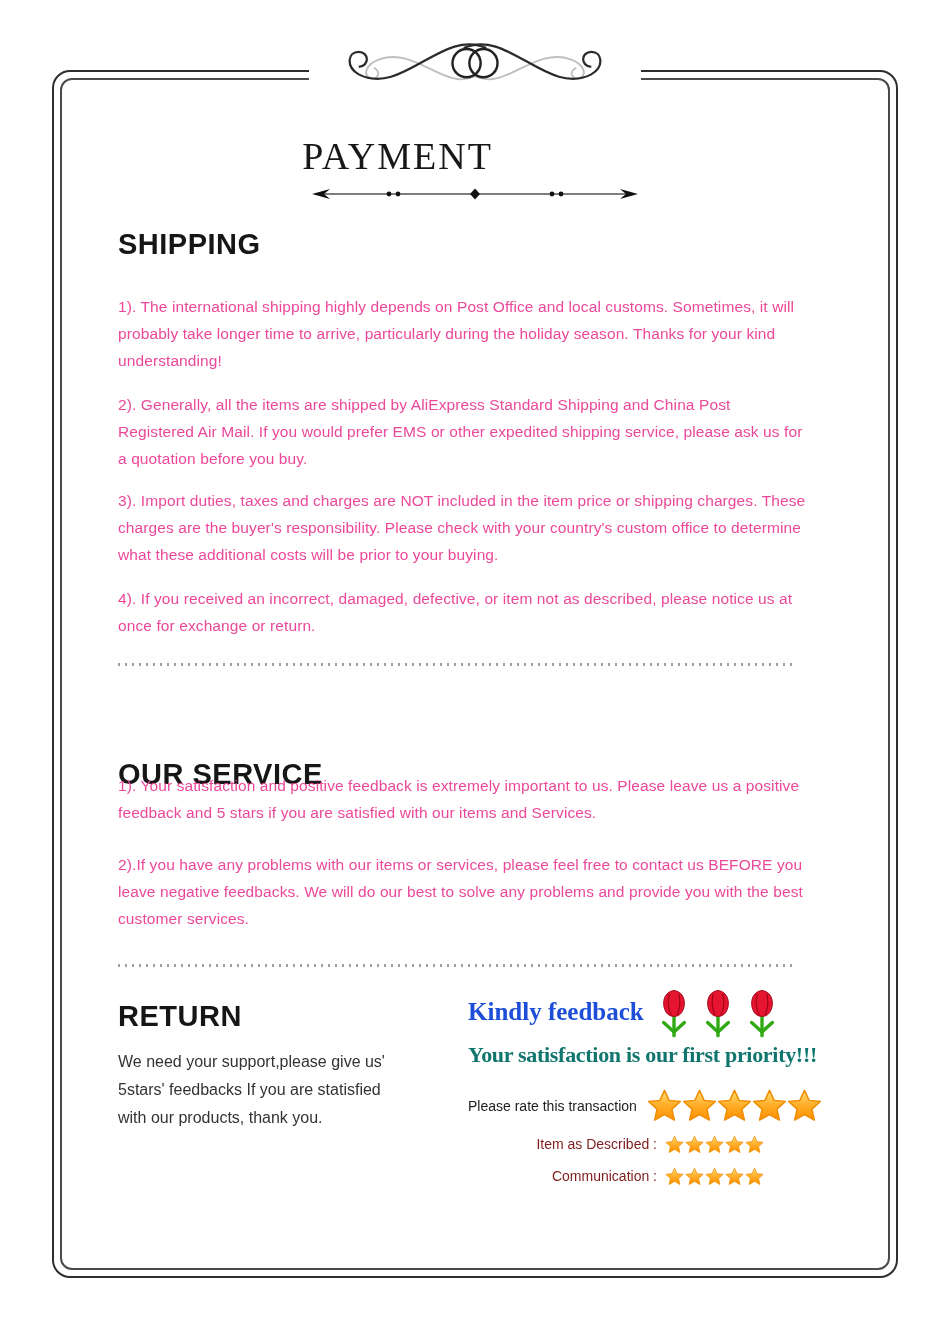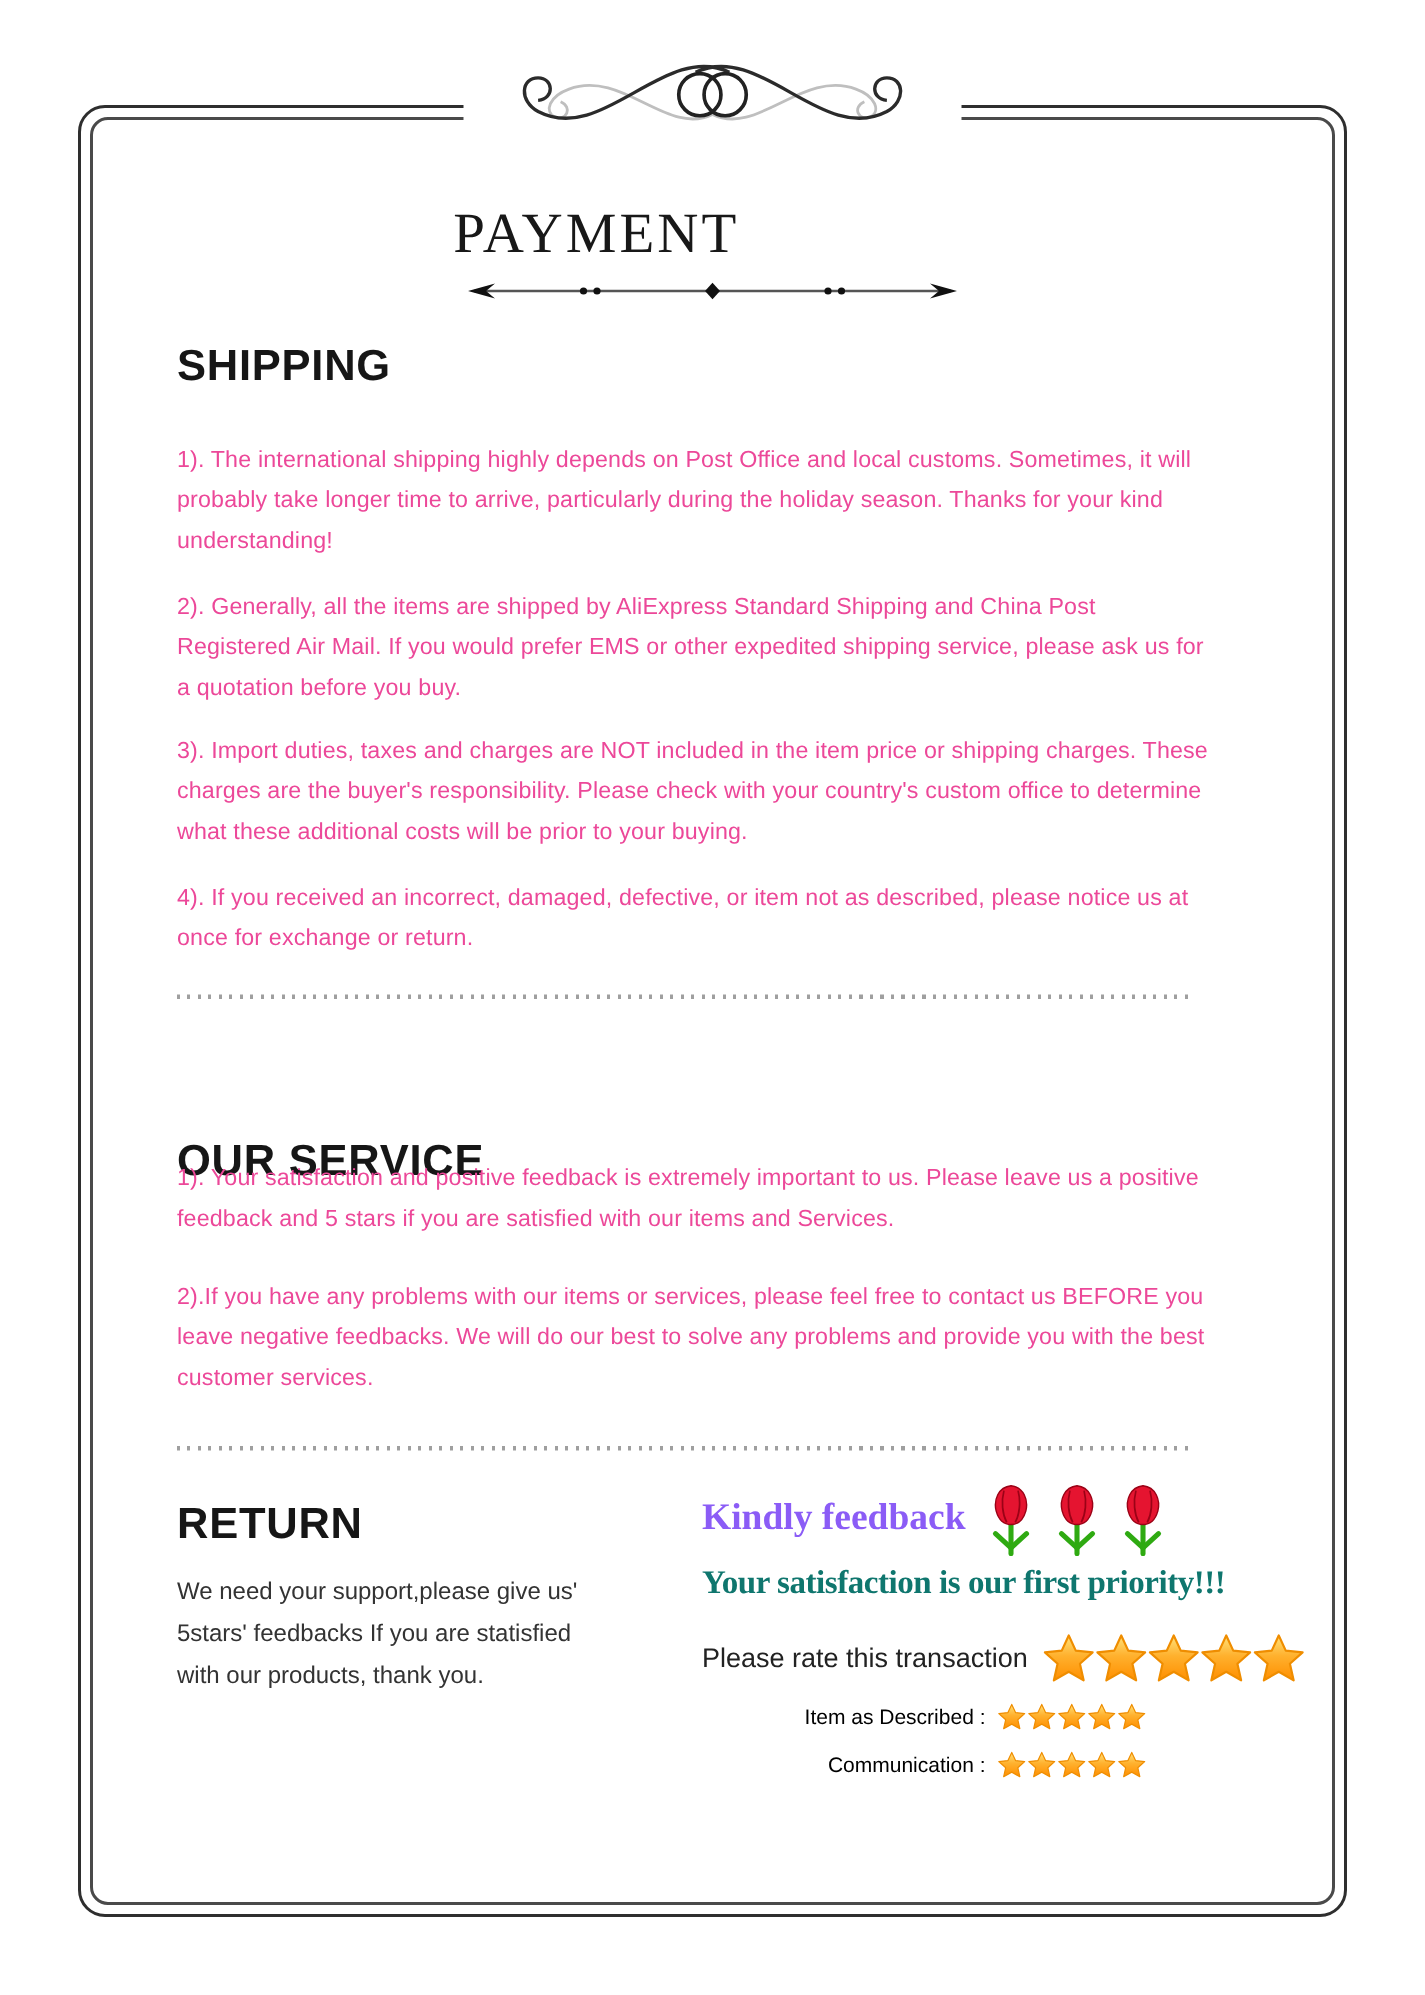--- a/index.html
+++ b/index.html
@@ -41,30 +41,30 @@
   #divider-1 { top:663px; }
   #divider-2 { top:964px; }
 
   .return-text { position:absolute; left:118px; top:1048px; width:340px;
                  font-size:16px; line-height:28px; color:#333; }
 
   
   .feedback { position:absolute; left:468px; top:990px; width:410px; }
   .fb-row1 { display:flex; align-items:flex-start; height:52px; }
   .kindly { font-family:"Liberation Serif", serif; font-weight:bold; font-size:25px;
-            color:#8b5cf6; margin-top:8px; }
+            color:#1d4ed8; margin-top:8px; }
   .roses { display:flex; gap:12px; margin-left:14px; margin-top:-2px; }
   .priority { font-family:"Liberation Serif", serif; font-weight:bold; font-size:22px;
               letter-spacing:-0.3px; color:#0f766e; white-space:nowrap; }
   .rate-row { margin-top:20px; display:flex; align-items:center; }
-  .rate-label { font-size:18px; color:#222; }
+  .rate-label { font-size:14px; color:#222; }
   .stars-big { display:flex; gap:0px; margin-left:10px; line-height:0; }
   .rating-row { width:296px; display:flex; justify-content:flex-end; align-items:center;
                 margin-top:10px; height:22px; }
-  .rating-label { font-size:14px; color:#000000; white-space:nowrap; }
+  .rating-label { font-size:14px; color:#7f1d1d; white-space:nowrap; }
   .stars-small { display:flex; gap:1px; margin-left:8px; line-height:0; }
 </style>
 </head>
 <body>
 
 <div id="stage">
 
   <svg width="0" height="0" style="position:absolute">
     <defs>
       <linearGradient id="starGrad" x1="0" y1="0" x2="0" y2="1">

